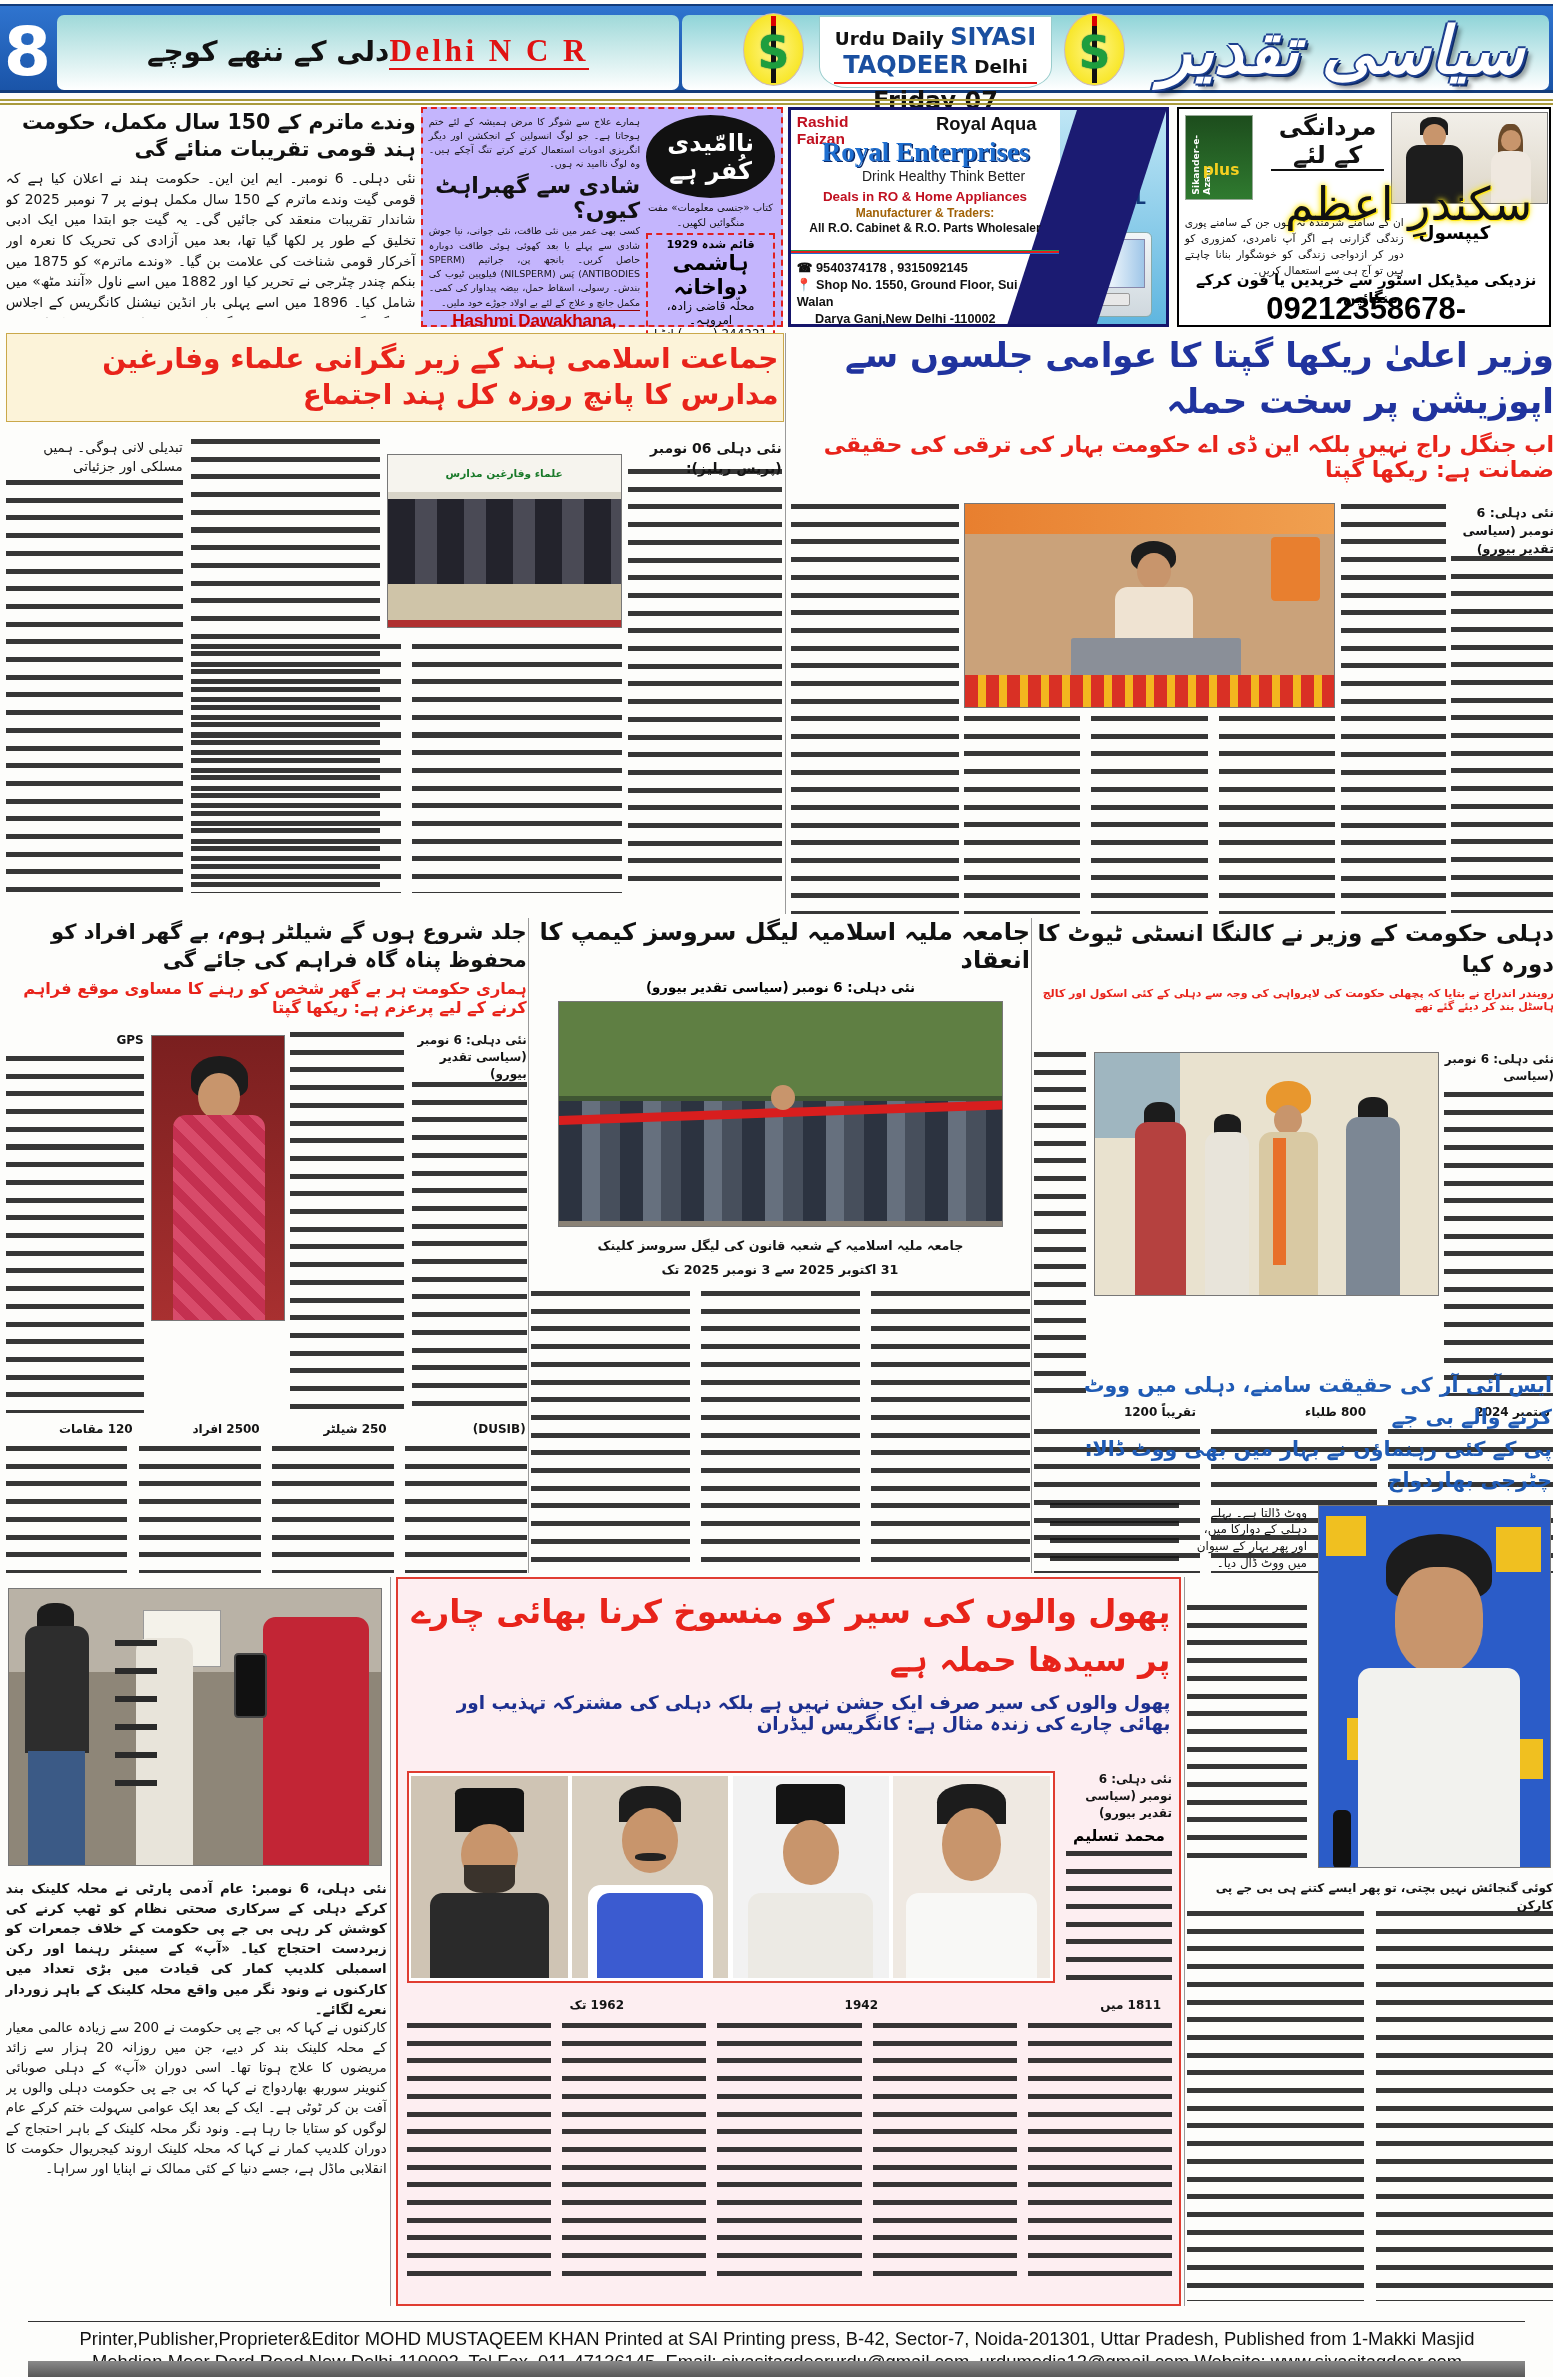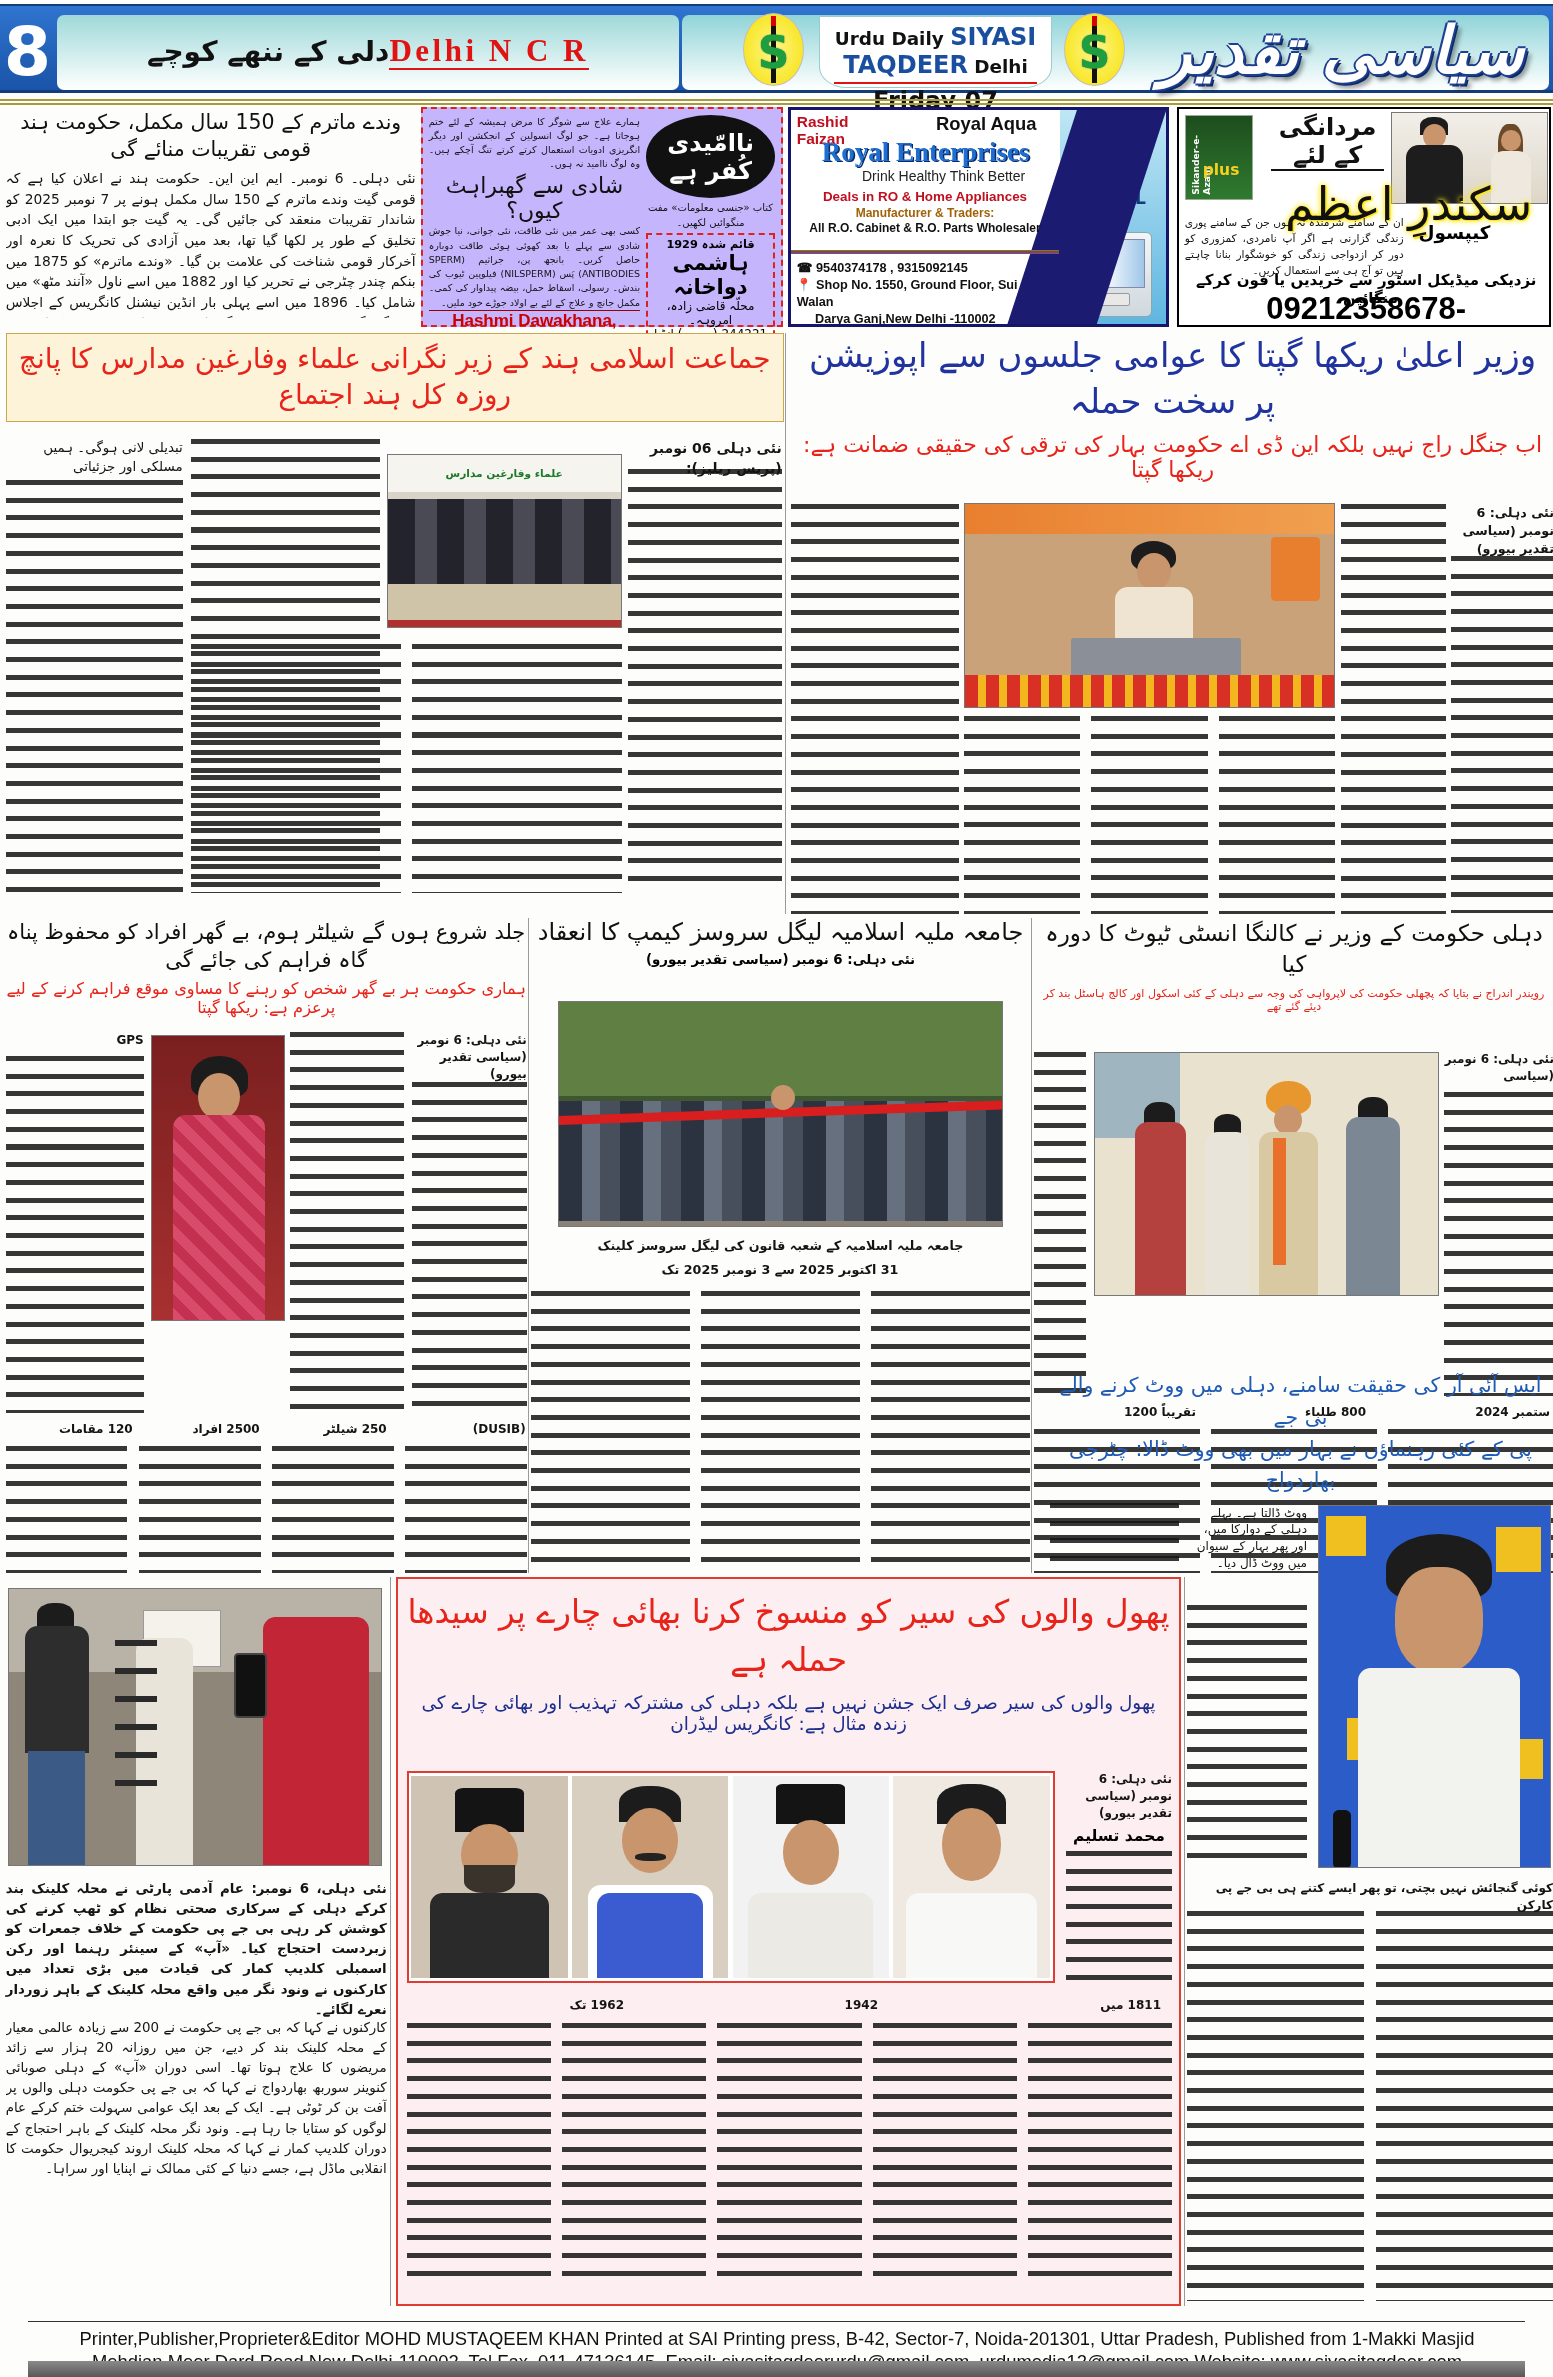--- a/index.html
+++ b/index.html
@@ -21,21 +21,21 @@
   .slogo .s{position:absolute;left:0;top:12.7px;width:100%;text-align:center;font-size:44px;font-weight:bold;color:#1e9e3e;text-shadow:0 0 1.4px #064}
   .datepill{left:819px;top:10px;width:233px;height:72px;background:#fff;border-radius:0 0 28px 28px/0 0 21px 21px;padding-top:5.7px;text-align:center;border:0.7px solid #9cc}
   .dp-top{font-size:18.4px;color:#111;font-weight:bold}
   .dp-top .brand{color:#1a4fa0;font-size:24px}
   .dp-rule{width:88%;height:2.1px;background:#e01212;margin:2.8px auto}
   .dp-date{font-size:24px;font-weight:bold;color:#111}
   .masthead{left:1144px;top:11.3px;width:396px;height:71px;font-size:65px;font-weight:bold;color:#fff;text-align:center;direction:rtl;line-height:68px;font-style:italic;
     text-shadow:-2.1px 0 #1d3f8f,2.1px 0 #1d3f8f,0 -2.1px #1d3f8f,0 2.1px #1d3f8f,2.8px 2.8px 0 #0e2a66,5.7px 5.7px 4.2px rgba(0,0,0,.35)}
   .gold-rule{left:0;top:99px;width:1554px;height:6.4px;border-top:2.1px solid #a99a3c;border-bottom:2.1px solid #a99a3c}
   
-  .uhead{direction:rtl;font-weight:normal;text-align:center}
+  .uhead{direction:rtl;font-weight:bold;text-align:right}
   .ubody{direction:rtl;text-align:justify;color:#141414;line-height:1.5}
   .stripes{background-image:repeating-linear-gradient(180deg,rgba(20,20,20,.85) 0 5px,transparent 5px 17.7px);background-clip:content-box}
   .colgroup{display:flex;gap:11.3px}
   .colgroup .col{flex:1}
   .frag{direction:rtl;font-weight:bold;color:#141414;text-align:right;line-height:1.4}
   .vrule{width:1.4px;background:#9a9a9a}
   
   .ad-hashmi{left:421px;top:107px;width:362px;height:220px;background:#c4b5fd;border:2.8px dashed #e02020;padding:5.7px;display:flex;gap:5.7px}
   .hx-left{width:62%;display:flex;flex-direction:column}
   .hx-right{width:38%;position:relative}

